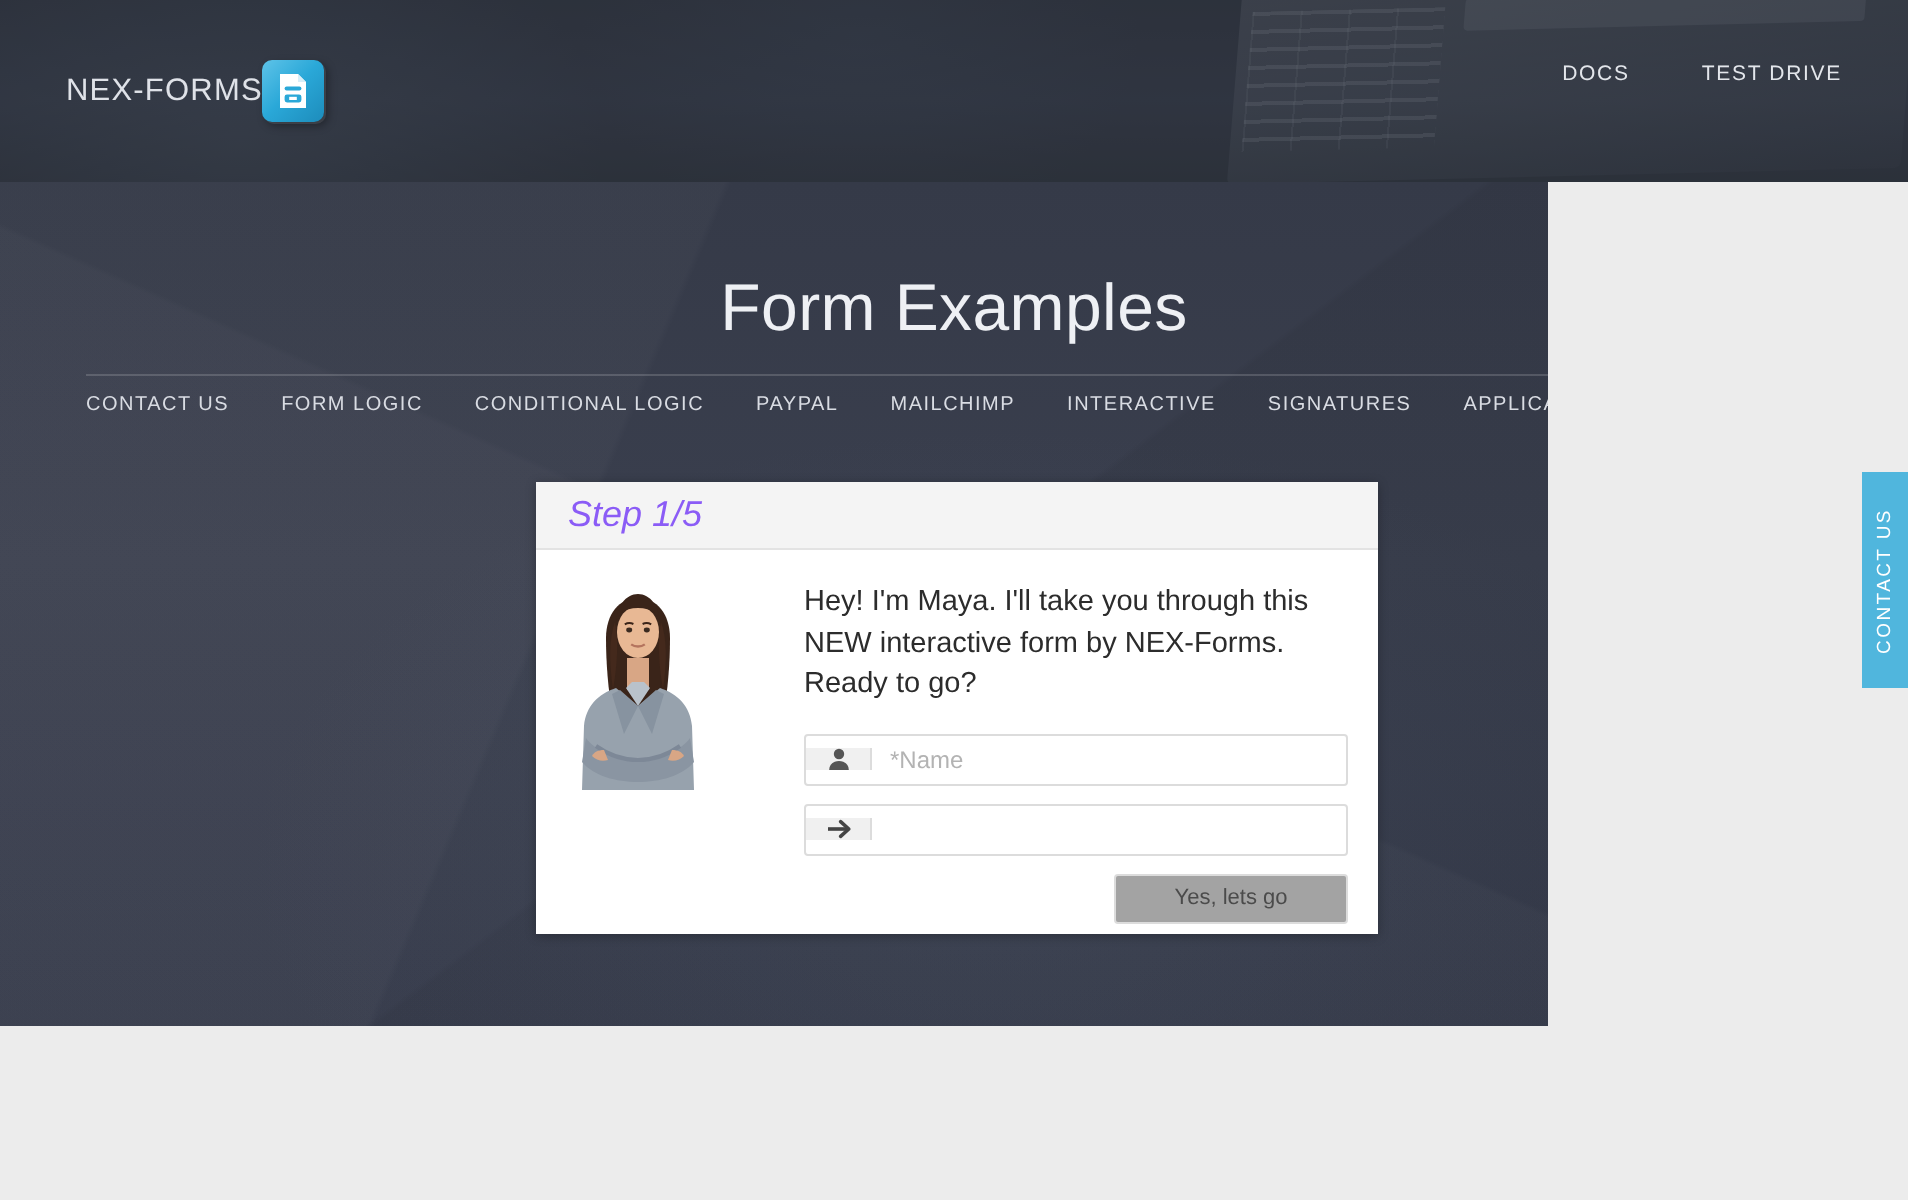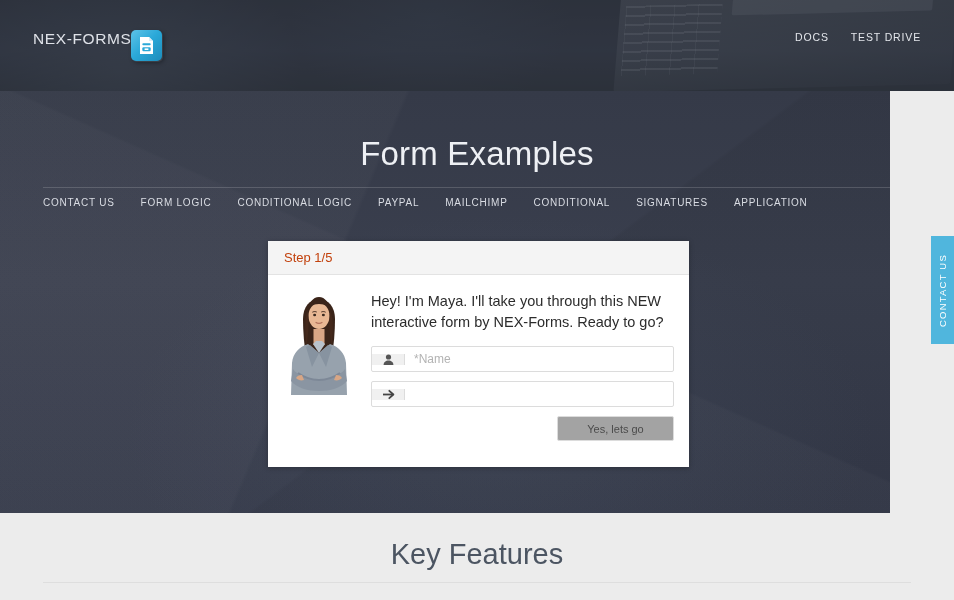--- a/index.html
+++ b/index.html
@@ -41,21 +41,21 @@
   }
   .topbar-laptop::after {
     content:""; position:absolute; left: 112px; top: 14px; width: 200px; height: 16px;
     background: rgba(190,196,206,.18); border-radius: 2px;
   }
   .topbar-dim { position:absolute; inset:0; background: rgba(44,49,60,.52); }
   .topbar-inner { position: relative; height: 91px; }
 
   .brand {
     position: absolute; left: 33px; top: 30px;
-    display: flex; gap: 0;
+    display: flex; align-items: center; gap: 0;
   }
   .brand-name {
     color: #dfe2e8; font-size: 15.5px; letter-spacing: .6px; font-weight: 400;
     white-space: nowrap;
   }
   .brand-logo {
     width: 31px; height: 31px; border-radius: 5px;
     background: linear-gradient(135deg, #5ec3e8 0%, #2aa8d8 48%, #1d8cbb 100%);
     position: relative;
     box-shadow: 1px 1px 0 rgba(255,255,255,.10), 2px 2px 4px rgba(0,0,0,.35);
@@ -69,34 +69,34 @@
   .mainnav a {
     color: #d8dbe2; font-size: 10.5px; letter-spacing: .85px;
     text-decoration: none; white-space: nowrap;
   }
   .rightnav {
     position: absolute; right: 33px; top: 31px;
     display: flex; align-items: center; gap: 22px;
   }
   .rightnav a {
     color: #e3e6eb; font-size: 10.5px; letter-spacing: .85px;
-    text-decoration: none; white-space: nowrap;
+    text-decoration: none; white-space: nowrap; margin-left: 14px;
   }
   .buy-now {
     display: inline-flex; align-items: center; justify-content: center;
     width: 112px; height: 29px; border-radius: 15px;
     background: linear-gradient(180deg, #8cc63f 0%, #76b81e 100%);
     color: #fff; font-size: 11px; font-weight: bold; letter-spacing: .7px;
     border: 0; cursor: pointer; margin-left: 4px;
   }
 
   
   .hero {
     position: absolute; top: 91px; left: 0;
-    width: 890px; height: 422px;
+    width: 774px; height: 422px;
     background: #373c4a;
     overflow: hidden;
   }
   .hero-tex {
     position: absolute; inset: 0;
     background:
       linear-gradient(113deg, rgba(255,255,255,.022) 0 38%, rgba(0,0,0,0) 38.4%),
       linear-gradient(24deg, rgba(255,255,255,.018) 0 52%, rgba(0,0,0,0) 52.4%),
       linear-gradient(-37deg, rgba(0,0,0,.05) 0 44%, rgba(0,0,0,0) 44.4%),
       radial-gradient(ellipse 520px 300px at 500px 340px, rgba(80,90,112,.26), rgba(0,0,0,0) 72%),
@@ -137,28 +137,28 @@
     position: absolute; left: 268px; top: 150px;
     width: 421px; height: 226px;
     background: #fff;
     box-shadow: 0 1px 5px rgba(0,0,0,.28);
   }
   .card-head {
     height: 34px; background: #f4f4f4;
     border-bottom: 1px solid #e3e3e3;
     display: flex; align-items: center; padding-left: 16px;
   }
-  .card-step { color: #c2410c; font-size: 13px; }
+  .card-step { color: #8b5cf6; font-size: 18px; font-style: italic; }
   .card-body { display: flex; padding: 14px 15px 0 12px; }
   .avatar {
     width: 78px; height: 106px; flex: 0 0 78px; margin-right: 13px;
     position: relative; overflow: hidden; background: #fff;
   }
   .avatar svg { display:block; }
-  .card-right { flex: 1; padding-top: 2px; }
+  .card-right { flex: 1; padding-top: 2px; margin-left: 31px; }
   .card-greeting {
     color: #2c2c2c; font-size: 14.5px; line-height: 1.42;
     margin-bottom: 14px;
   }
   .field {
     display: flex; align-items: center;
     height: 26px; margin-bottom: 9px;
     border: 1px solid #dcdcdc; background: #fff; border-radius: 2px;
   }
   .field-icon {
@@ -247,21 +247,21 @@
 
       <div class="hero-title">Form Examples</div>
 
       <div class="tabs-rule"></div>
       <div class="tabs">
         <a class="tab" href="#">CONTACT US</a>
         <a class="tab" href="#">FORM LOGIC</a>
         <a class="tab" href="#">CONDITIONAL LOGIC</a>
         <a class="tab" href="#">PAYPAL</a>
         <a class="tab" href="#">MAILCHIMP</a>
-        <a class="tab" href="#">CONDITIONAL</a>
+        <a class="tab" href="#">INTERACTIVE</a>
         <a class="tab" href="#">SIGNATURES</a>
         <a class="tab" href="#">APPLICATION</a>
 
       </div>
 
       <div class="card">
         <div class="card-head">
           <span class="card-step">Step 1/5</span>
         </div>
         <div class="card-body">
@@ -329,18 +329,14 @@
         </div>
       </div>
 
     </div>
   </div>
 
   <div class="side-contact">
     <span>CONTACT US</span>
   </div>
 
-  <div class="features">
-    <div class="features-title">Key Features</div>
-    <div class="features-rule"></div>
-  </div>
 
 </div>
 
 </body></html>

